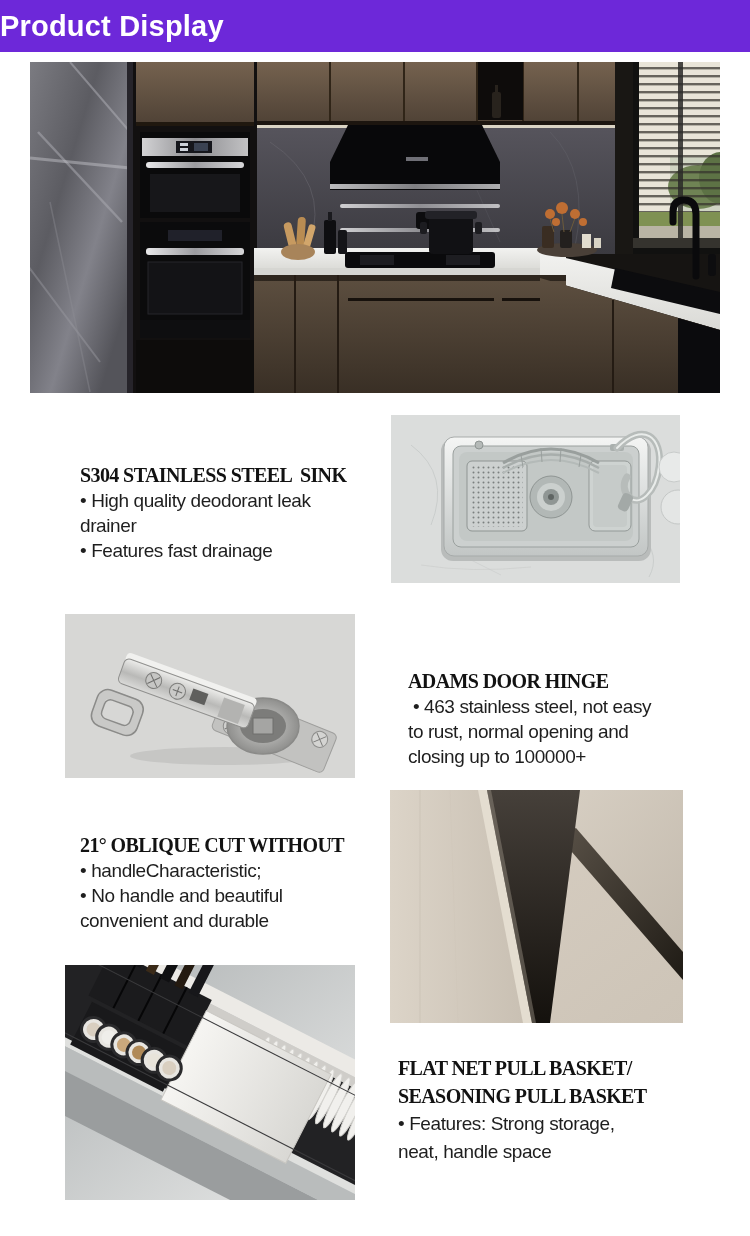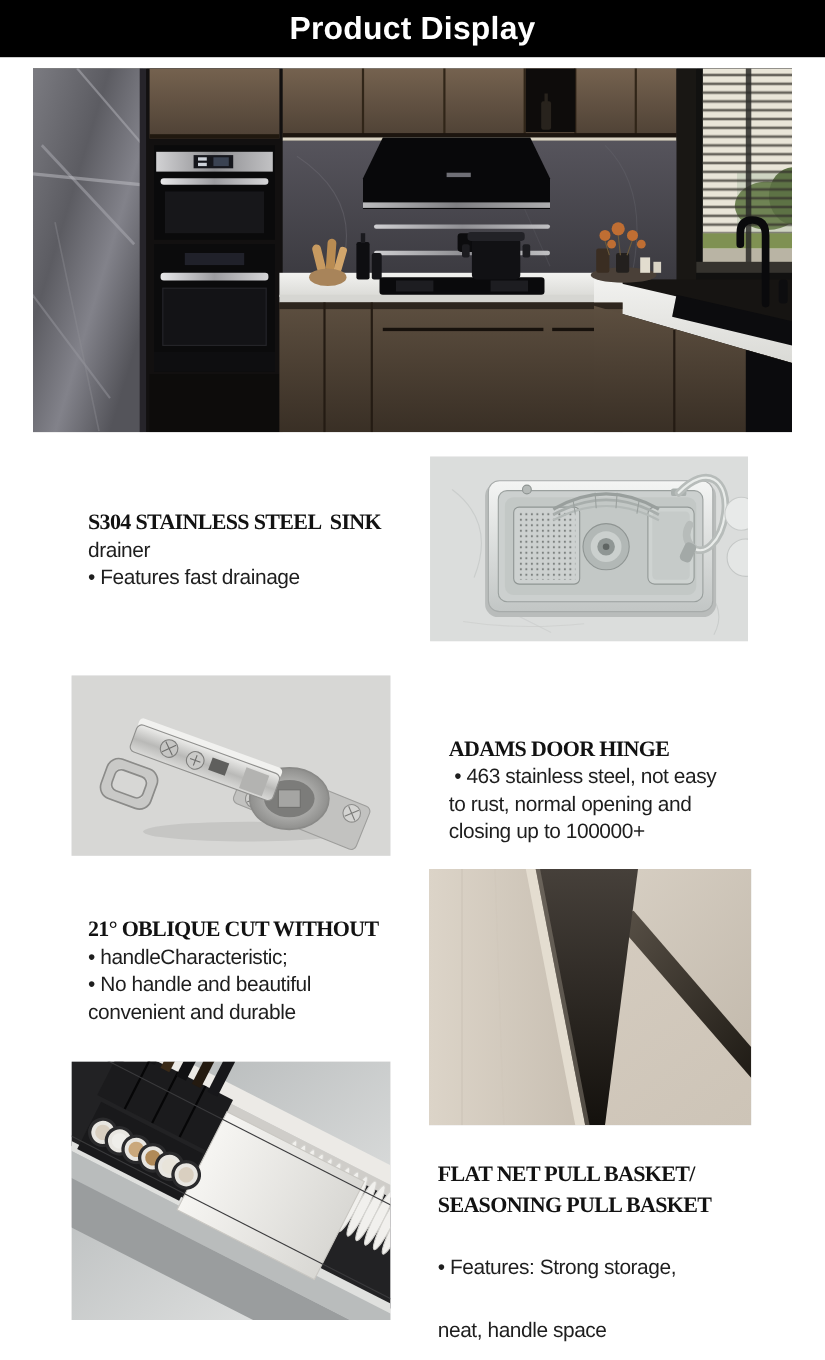--- a/index.html
+++ b/index.html
@@ -1,22 +1,22 @@
 <!DOCTYPE html>
 <html><head>
 <meta charset="utf-8">
 <style>
   html,body{margin:0;padding:0;}
   body{
     width:750px;height:1236px;position:relative;background:#ffffff;
     font-family:"Liberation Sans","DejaVu Sans",sans-serif;overflow:hidden;
   }
   .header{
-    position:absolute;left:0;top:0;width:750px;height:52px;background:#000000;
-    display:flex;align-items:center;justify-content:center;
+    position:absolute;left:0;top:0;width:750px;height:52px;background:#6d28d9;
+    display:flex;align-items:center;justify-content:flex-start;
   }
   .header-title{
     color:#ffffff;font-size:29px;font-weight:700;letter-spacing:.2px;
   }
   .photo{position:absolute;overflow:hidden;background:#ddd;}
   .photo svg{display:block;}
   .hero{left:30px;top:62px;width:690px;height:331px;}
   .img-sink{left:391px;top:415px;width:289px;height:168px;}
   .img-hinge{left:65px;top:614px;width:290px;height:164px;}
   .img-cabinet{left:390px;top:790px;width:293px;height:233px;}
@@ -28,21 +28,21 @@
   .tb4{left:398px;top:1054px;width:300px;}
   .sec-title{
     font-size:20px;font-weight:700;color:#121212;letter-spacing:-0.6px;
     line-height:26px;white-space:pre;font-family:Liberation Serif, serif;
   }
   .sec-title.multi{line-height:28px;}
   .sec-line{
     font-size:19px;color:#1e1e1e;line-height:25px;white-space:pre;
     letter-spacing:-0.4px;
   }
-  .tb4 .sec-line{line-height:28px;margin-top:29px;}
+  .tb4 .sec-line{line-height:28px;}
 </style>
 </head>
 <body>
 
 <div class="header">
   <div class="header-title">Product Display</div>
 </div>
 
 <div class="photo hero" role="img" aria-label="Modern kitchen with brown wood cabinets, black built-in ovens, range hood, gray marble wall and window">
   <svg width="690" height="331" viewBox="0 0 690 331">
@@ -189,20 +189,21 @@
     <rect x="318" y="236" width="146" height="3" fill="#17110c"></rect>
     <rect x="472" y="236" width="60" height="3" fill="#17110c"></rect>
     <polygon points="510,216 690,268 690,331 510,331" fill="url(#woodD)"></polygon>
     <polygon points="648,256 690,268 690,331 648,331" fill="#0b0b0d"></polygon>
     <line x1="583" y1="238" x2="583" y2="331" stroke="#241b13" stroke-width="2"></line>
   </svg>
 </div>
 
 <div class="textblock tb1">
   <div class="sec-title">S304 STAINLESS STEEL  SINK</div>
+  <div class="sec-line">• High quality deodorant leak</div>
   <div class="sec-line">drainer</div>
   <div class="sec-line">• Features fast drainage</div>
 </div>
 
 <div class="photo img-sink" role="img" aria-label="Top view of stainless steel kitchen sink with faucet on marble counter">
   <svg width="289" height="168" viewBox="0 0 289 168">
     <defs>
       <linearGradient id="sinkMetal" x1="0" y1="0" x2="0" y2="1">
         <stop offset="0" stop-color="#f4f5f4"></stop>
           <stop offset="1" stop-color="#c2c6c5"></stop>

